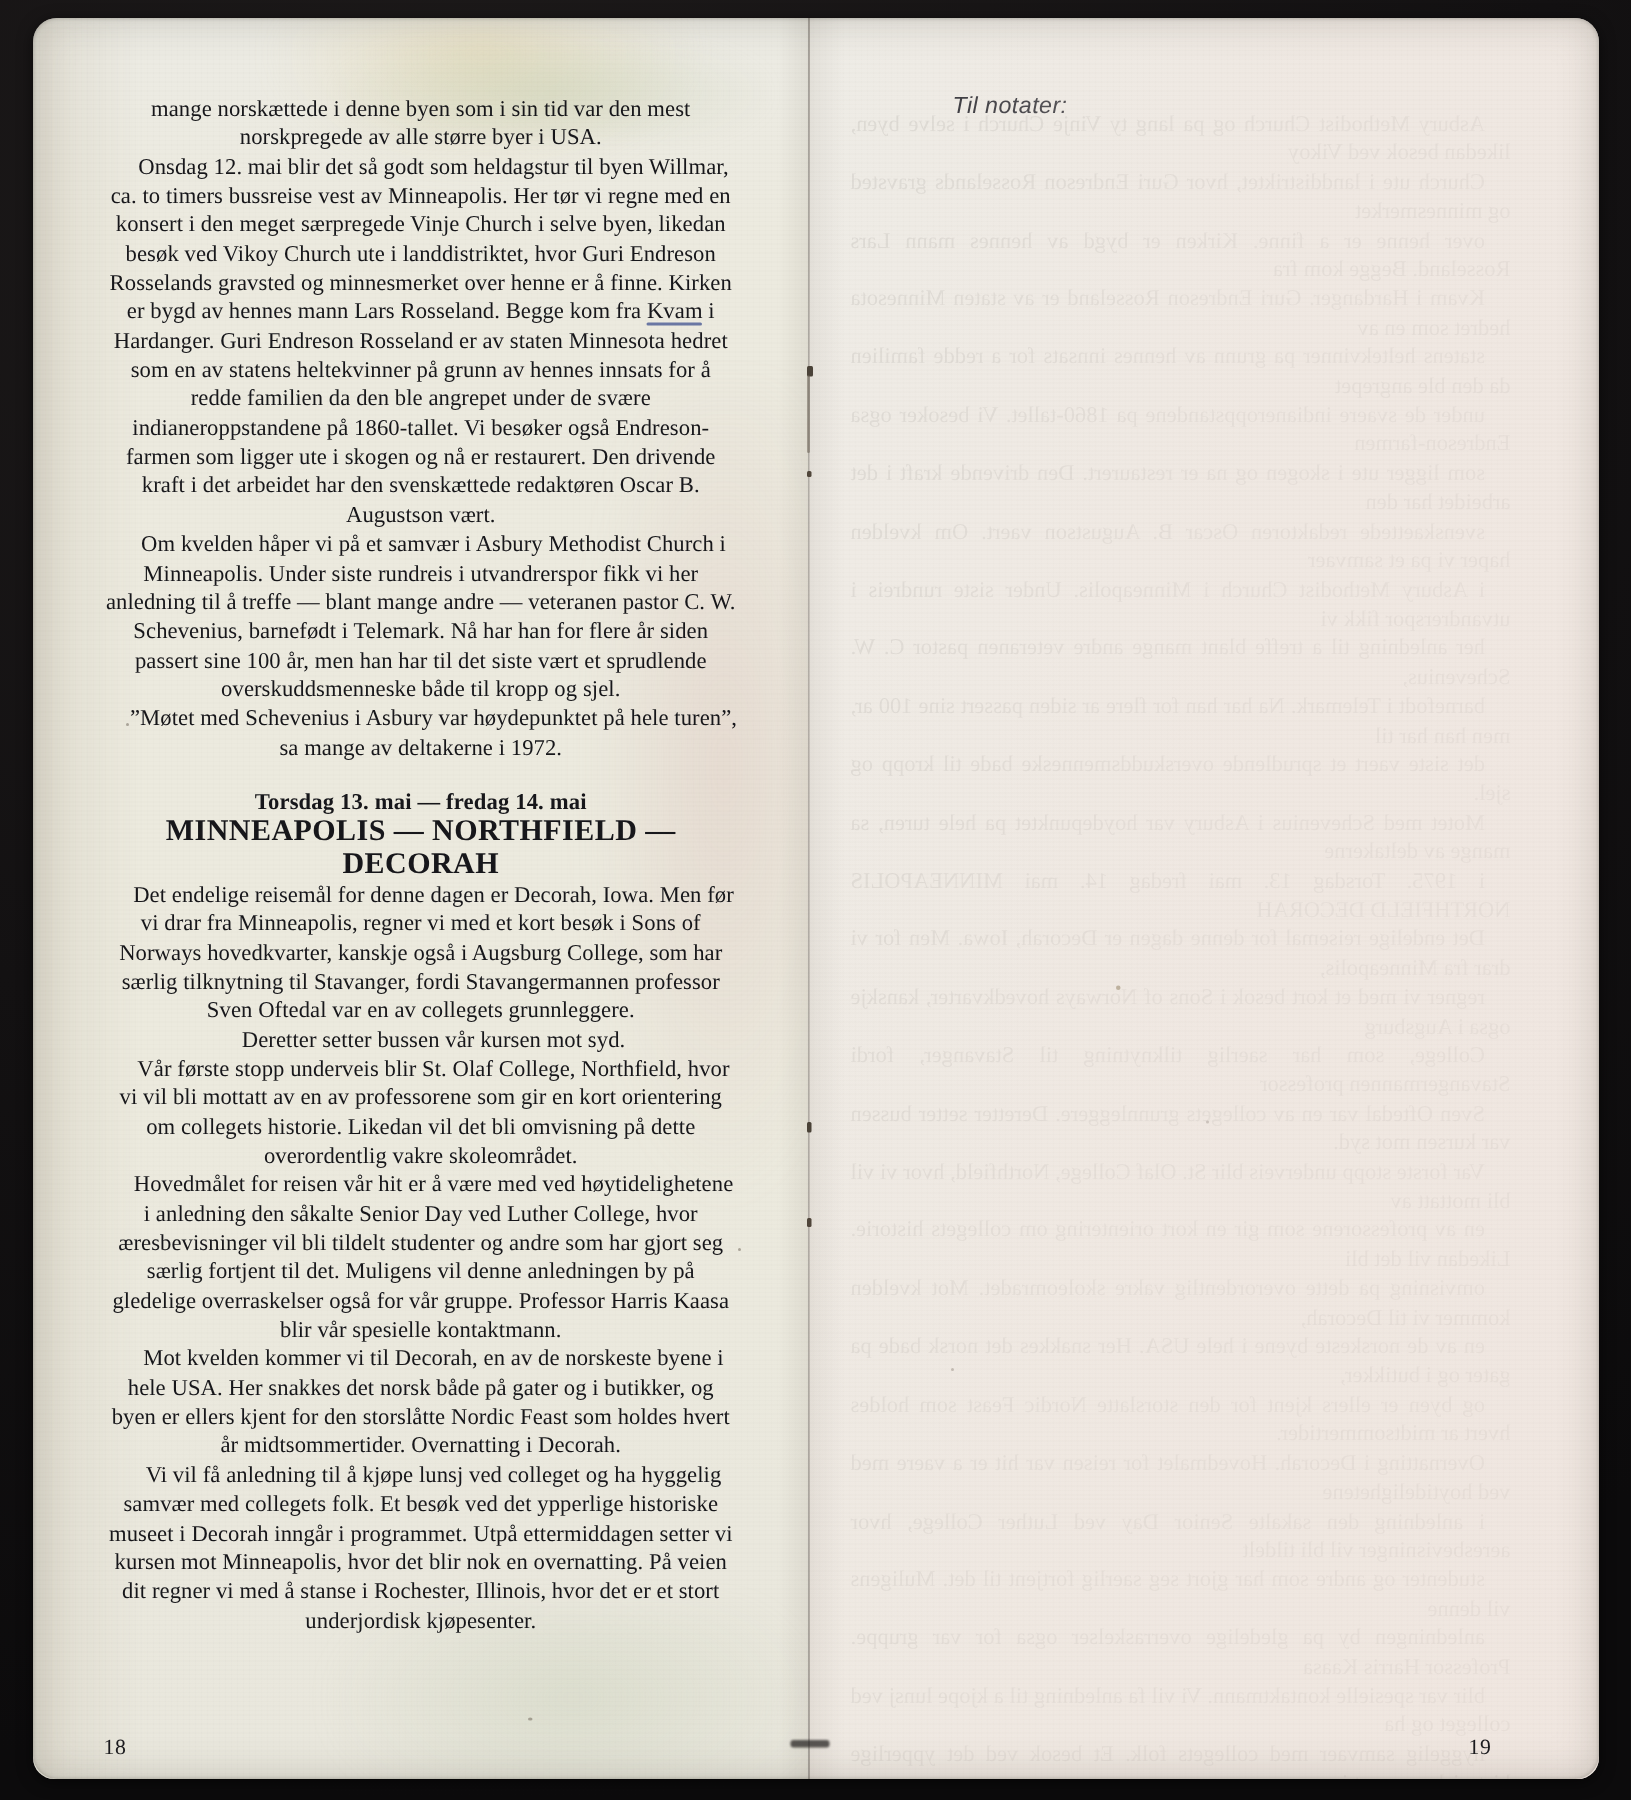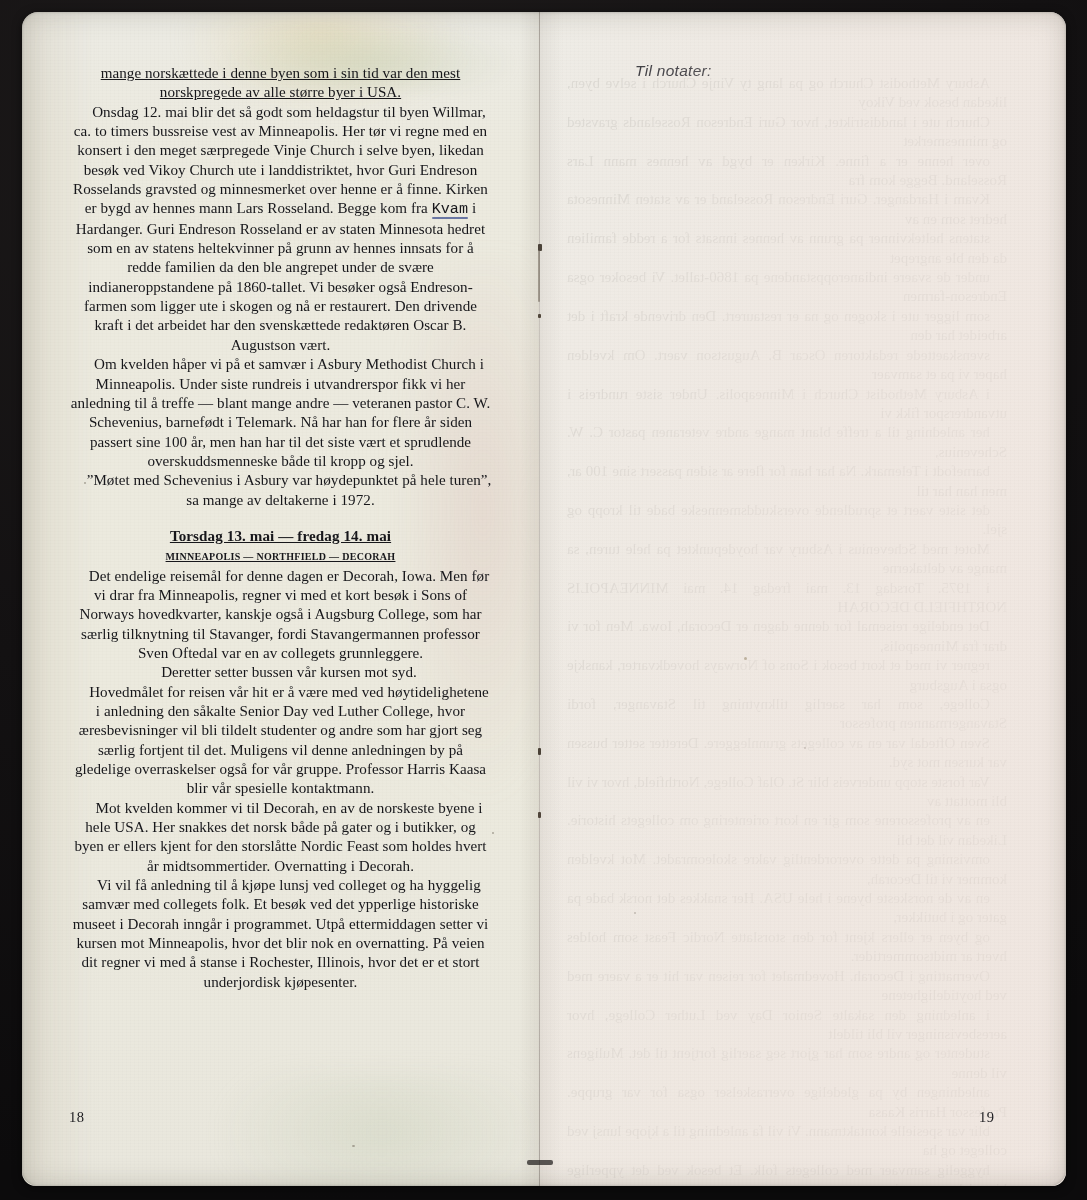--- a/index.html
+++ b/index.html
@@ -102,44 +102,44 @@
     width:423px;
     font-size:15.1px;
     line-height:19.35px;
     color:#16161a;
     text-align:justify;
     text-justify:inter-word;
     letter-spacing:.05px;
   }
   #page-left-body p{margin:0;text-align:center;}
   .indent{text-indent:17px;}
-  .noindent{text-indent:0;text-decoration:underline;}
+  .noindent{text-indent:0;}
   .heading{
     font-weight:bold;
     text-align:left;
     margin-top:17px !important;
     letter-spacing:.1px;
   }
-  .heading .line2{font-size:10px;letter-spacing:.3px;}
+  .heading .line2{font-size:20px;letter-spacing:.3px;}
   .ul-ink{
     position:relative;
-    font-family:Liberation Mono, monospace;
   }
   .ul-ink::after{
     content:"";
     position:absolute;left:0;right:0;bottom:-1px;height:2px;
     background:#4a5a95;
     opacity:.8;
     border-radius:1px;
   }
   .folio{
     position:absolute;
     font-size:14.5px;
     color:#1a1a1e;
     letter-spacing:.4px;
+    margin-top:48px;
   }
   #folio-left{left:47px;top:1097px;}
   #folio-right{left:957px;top:1097px;text-align:right;}
 
   
   #notes-label{
     position:absolute;
     left:96px;  
     top:50px;
     font-family:"Liberation Sans", sans-serif;
@@ -210,20 +210,21 @@
 
         <p class="indent">”Møtet med Schevenius i Asbury var høydepunktet på hele turen”, sa mange av deltakerne i 1972.</p>
 
         <p class="heading noindent">
           <span>Torsdag 13. mai — fredag 14. mai</span><br>
           <span class="line2">MINNEAPOLIS — NORTHFIELD — DECORAH</span>
         </p>
 
         <p class="indent">Det endelige reisemål for denne dagen er Decorah, Iowa. Men før vi drar fra Minneapolis, regner vi med et kort besøk i Sons of Norways hovedkvarter, kanskje også i Augsburg College, som har særlig tilknytning til Stavanger, fordi Stavangermannen professor Sven Oftedal var en av collegets grunnleggere.</p>
         <p class="indent">Deretter setter bussen vår kursen mot syd.</p>
+        <p class="indent">Vår første stopp underveis blir St. Olaf College, Northfield, hvor vi vil bli mottatt av en av professorene som gir en kort orientering om collegets historie. Likedan vil det bli omvisning på dette overordentlig vakre skoleområdet.</p>
         <p class="indent">Hovedmålet for reisen vår hit er å være med ved høytidelighetene i anledning den såkalte Senior Day ved Luther College, hvor æresbevisninger vil bli tildelt studenter og andre som har gjort seg særlig fortjent til det. Muligens vil denne anledningen by på gledelige overraskelser også for vår gruppe. Professor Harris Kaasa blir vår spesielle kontaktmann.</p>
         <p class="indent">Mot kvelden kommer vi til Decorah, en av de norskeste byene i hele USA. Her snakkes det norsk både på gater og i butikker, og byen er ellers kjent for den storslåtte Nordic Feast som holdes hvert år midtsommertider. Overnatting i Decorah.</p>
         <p class="indent">Vi vil få anledning til å kjøpe lunsj ved colleget og ha hyggelig samvær med collegets folk. Et besøk ved det ypperlige historiske museet i Decorah inngår i programmet. Utpå ettermiddagen setter vi kursen mot Minneapolis, hvor det blir nok en overnatting. På veien dit regner vi med å stanse i Rochester, Illinois, hvor det er et stort underjordisk kjøpesenter.</p>
       </div>
 
       <div class="folio" id="folio-left">18</div>
 
       <span class="speck" style="left:62px;top:470px;width:2px;height:2px;"></span>
       <span class="speck" style="left:470px;top:820px;width:2px;height:2px;"></span>
       <span class="speck" style="left:330px;top:1133px;width:3px;height:2px;"></span>

